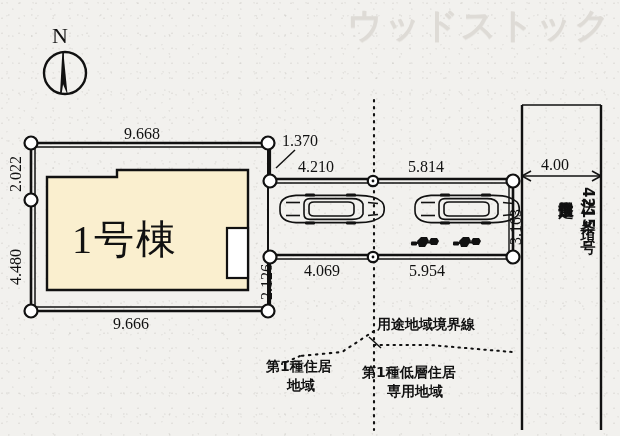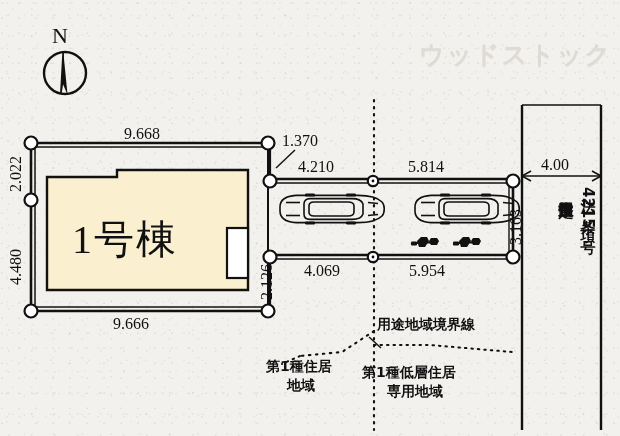--- a/index.html
+++ b/index.html
@@ -35,27 +35,26 @@
       radial-gradient(circle at 55% 12%, rgba(130,126,118,.18) 0 0.6px, transparent 1.2px),
       radial-gradient(circle at 22% 54%, rgba(130,126,118,.18) 0 0.6px, transparent 1.2px);
     background-size: 17px 15px, 23px 21px, 19px 27px, 29px 19px, 13px 23px, 31px 29px;
   }
   .watermark {
     position: absolute;
     right: 8px;
     top: 2px;
     font-family: "DejaVu Sans", sans-serif;
     font-weight: bold;
-    font-size: 25px;
+    font-size: 35px;
     letter-spacing: 2px;
     color: #dedbd6;
     text-shadow: 0 1px 0 #e9e7e3;
     user-select: none;
     white-space: nowrap;
-    margin-top: 36px;
   }
 </style>
 </head>
 <body>
 
 <div class="paper-noise"></div>
 
 <div class="watermark">ウッドストック</div>
 
 <svg id="plan" viewBox="0 0 620 436" xmlns="http://www.w3.org/2000/svg">

